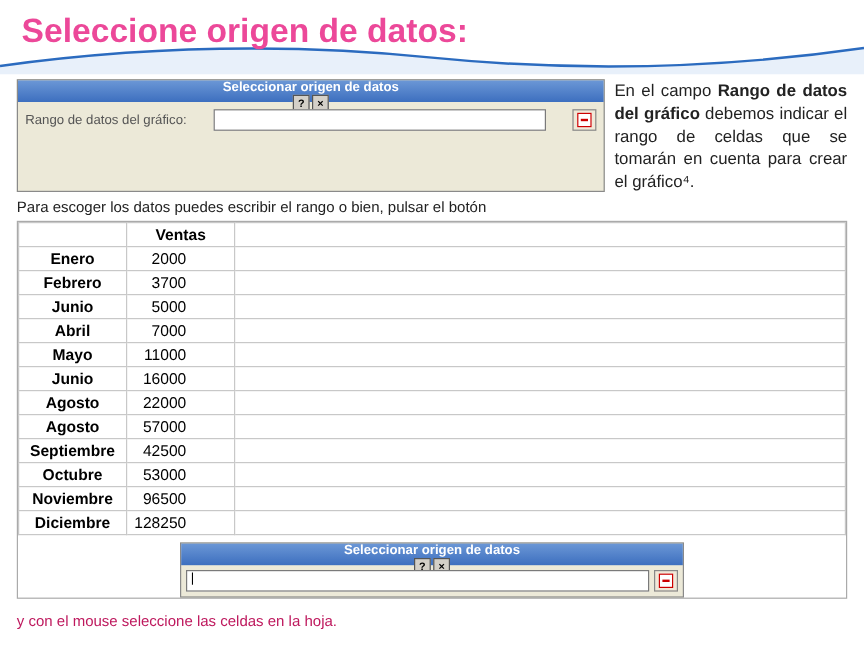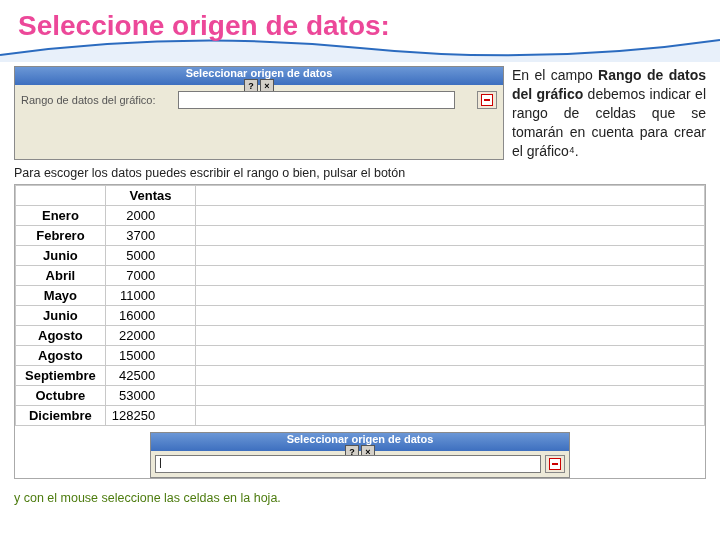--- a/index.html
+++ b/index.html
@@ -25,21 +25,21 @@
   .sheet-area { margin: 0 14px; border: 1px solid #aaa; }
   .sheet { width: 100%; border-collapse: collapse; font-size: 13px; }
   .sheet th, .sheet td { border: 1px solid #c8c8c8; padding: 2px 6px; height: 18px; text-align: center; background: #fff; }
   .sheet th { font-weight: bold; text-align: center; }
   .sheet td.num { text-align: right; padding-right: 40px; }
   .sheet td.month { font-weight: bold; }
   .sheet .wide-col { width: 520px; }
   .dialog-small-2 { margin: 6px auto 0; width: 420px; border: 1px solid #8a8a8a; background: #ece9d8; font-size: 11px; }
   .dialog-body-2 { padding: 4px; display: flex; align-items: center; gap: 4px; }
   .dialog-input-2 { flex: 1; height: 18px; border: 1px solid #7a7a7a; background: #fff; padding: 0 3px; font-size: 11px; }
-  .bottom-text { padding: 12px 14px 0; font-size: 12.5px; color: #4d7c0f; }
+  .bottom-text { padding: 12px 14px 0; font-size: 12.5px; color: #be185d; }
 </style>
 </head>
 <body>
 
 <div class="header-area">
   <svg class="header-swoosh" viewBox="0 0 720 62" preserveAspectRatio="none">
     <path d="M0,55 Q180,30 360,48 T720,40 L720,62 L0,62 Z" fill="#e8f0fa"></path>
     <path d="M0,55 Q180,30 360,48 T720,40" stroke="#2b6bbf" stroke-width="2" fill="none"></path>
   </svg>
   <div class="title">Seleccione origen de datos:</div>
@@ -111,31 +111,36 @@
           <td class="num">16000</td>
           <td></td>
         </tr>
         <tr>
           <td class="month">Agosto</td>
           <td class="num">22000</td>
           <td></td>
         </tr>
         <tr>
           <td class="month">Agosto</td>
-          <td class="num">15000</td>
+          <td class="num">57000</td>
           <td></td>
         </tr>
         <tr>
           <td class="month">Septiembre</td>
           <td class="num">42500</td>
           <td></td>
         </tr>
         <tr>
           <td class="month">Octubre</td>
           <td class="num">53000</td>
+          <td></td>
+        </tr>
+        <tr>
+          <td class="month">Noviembre</td>
+          <td class="num">96500</td>
           <td></td>
         </tr>
         <tr>
           <td class="month">Diciembre</td>
           <td class="num">128250</td>
           <td></td>
         </tr>
       </tbody>
   </table>
   <div class="dialog-small-2">

